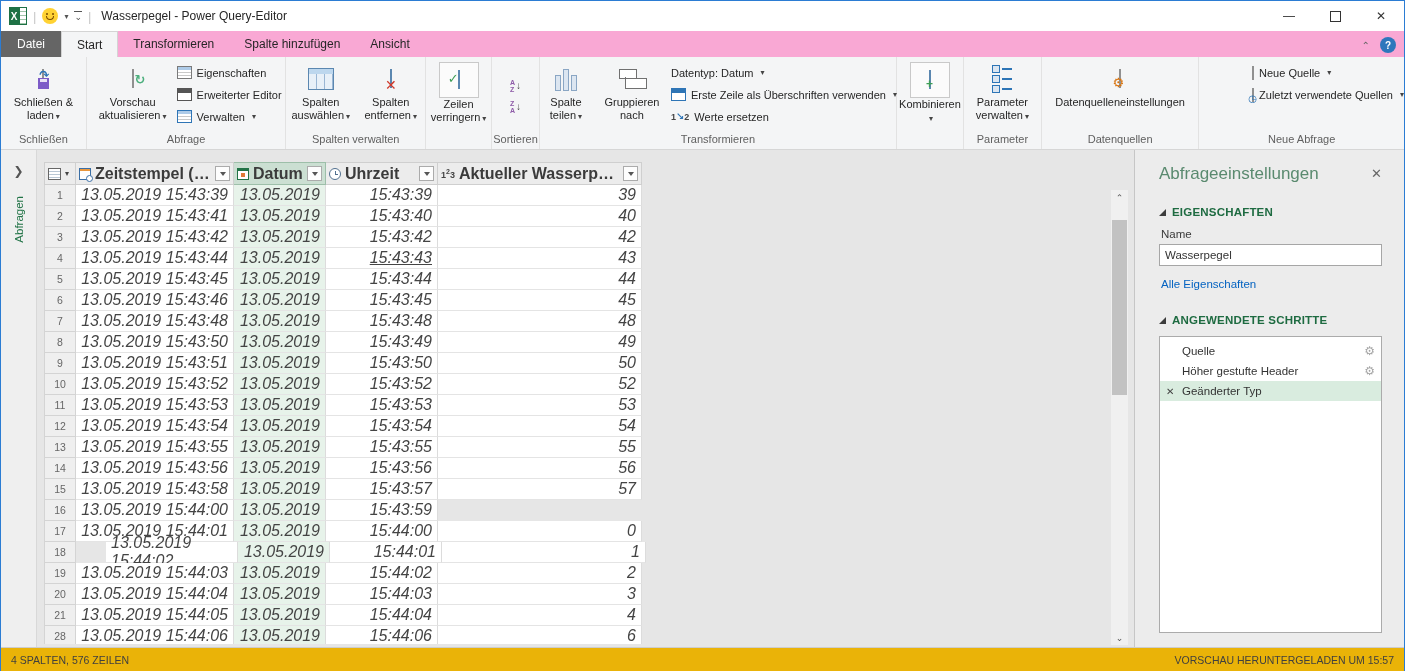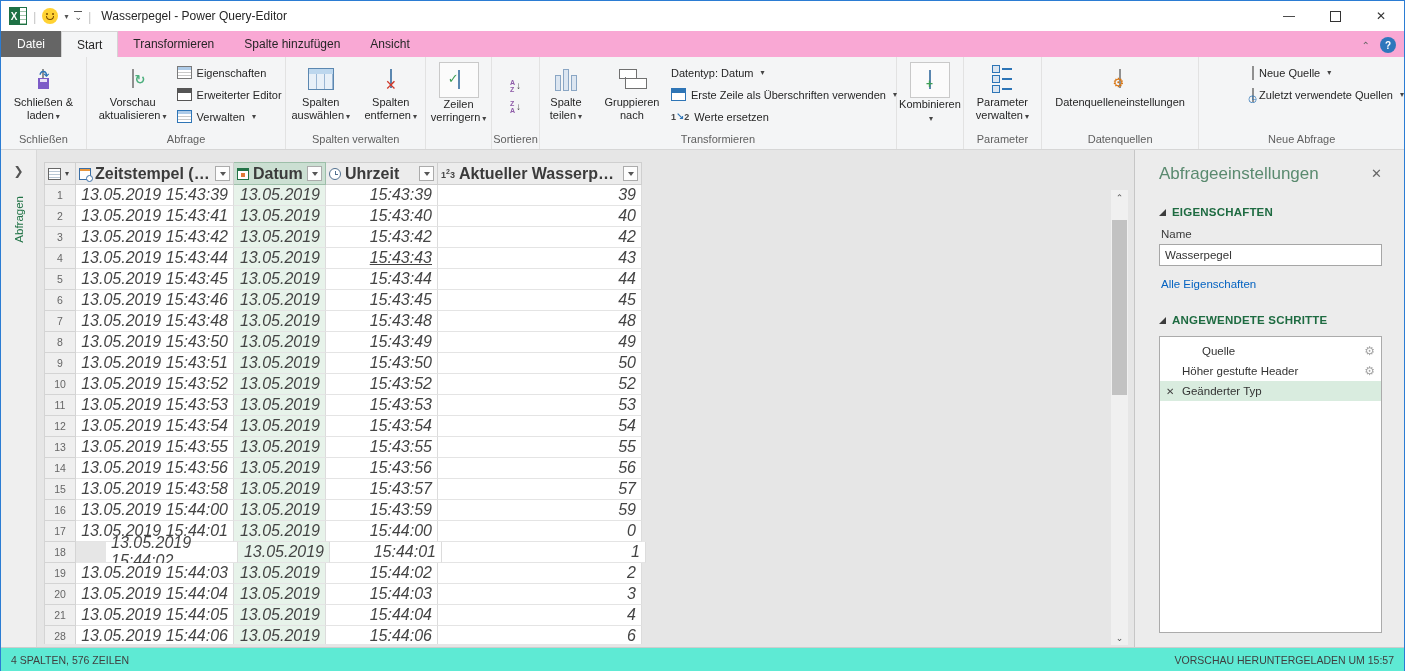--- a/index.html
+++ b/index.html
@@ -145,24 +145,24 @@
   .name-input{width:100%;box-sizing:border-box;height:22px;border:1px solid #a6a6a6;background:#fff;
               font-size:11.5px;color:#333;padding:0 5px;font-family:inherit;}
   .all-props{display:inline-block;margin-top:12px;font-size:11.5px;color:#0563c1;margin-left:2px;}
   .steps-box{margin-top:10px;background:#fff;border:1px solid #ababab;height:295px;overflow:hidden;}
   .step{display:flex;align-items:center;height:20px;font-size:11.5px;color:#333;padding:0 6px;}
   .step .step-x{width:16px;color:#444;font-size:10px;font-style:normal;}
   .step .step-indent{width:16px;}
   .step .step-label{flex:1;}
   .step .step-gear{color:#a6a6a6;font-size:12px;}
   .step.selected{background:#d9ecdf;}
-  .steps-box .step:first-child{margin-top:4px;gap:20px;}
-
-  
-  .statusbar{height:24px;border-top:1px solid #cdcdcd;background:#5eead4;display:flex;align-items:center;
+  .steps-box .step:first-child{margin-top:4px;}
+
+  
+  .statusbar{height:24px;border-top:1px solid #cdcdcd;background:#eab308;display:flex;align-items:center;
              justify-content:space-between;padding:0 10px;font-size:10.5px;color:#3f3f3f;box-sizing:border-box;}
 </style>
 </head>
 <body>
 
 <div id="window">
 
   <div class="titlebar">
     <div class="tb-left">
       <span class="xl-icon">
@@ -528,21 +528,20 @@
               <div class="td" style="width: 158px;">13.05.2019 15:43:58</div>
               <div class="td sel" style="width: 92px;">13.05.2019</div>
               <div class="td" style="width: 112px;">15:43:57</div>
               <div class="td" style="width: 204px;">57</div>
             </div>
             <div class="tr">
               <div class="rn">16</div>
               <div class="td" style="width: 158px;">13.05.2019 15:44:00</div>
               <div class="td sel" style="width: 92px;">13.05.2019</div>
               <div class="td" style="width: 112px;">15:43:59</div>
-              <div class="td" style="width: 204px;">59</div>
             </div>
             <div class="tr">
               <div class="rn">17</div>
               <div class="td" style="width: 158px;">13.05.2019 15:44:01</div>
               <div class="td sel" style="width: 92px;">13.05.2019</div>
               <div class="td" style="width: 112px;">15:44:00</div>
               <div class="td" style="width: 204px;">0</div>
             </div>
             <div class="tr">
               <div class="rn">18</div>

